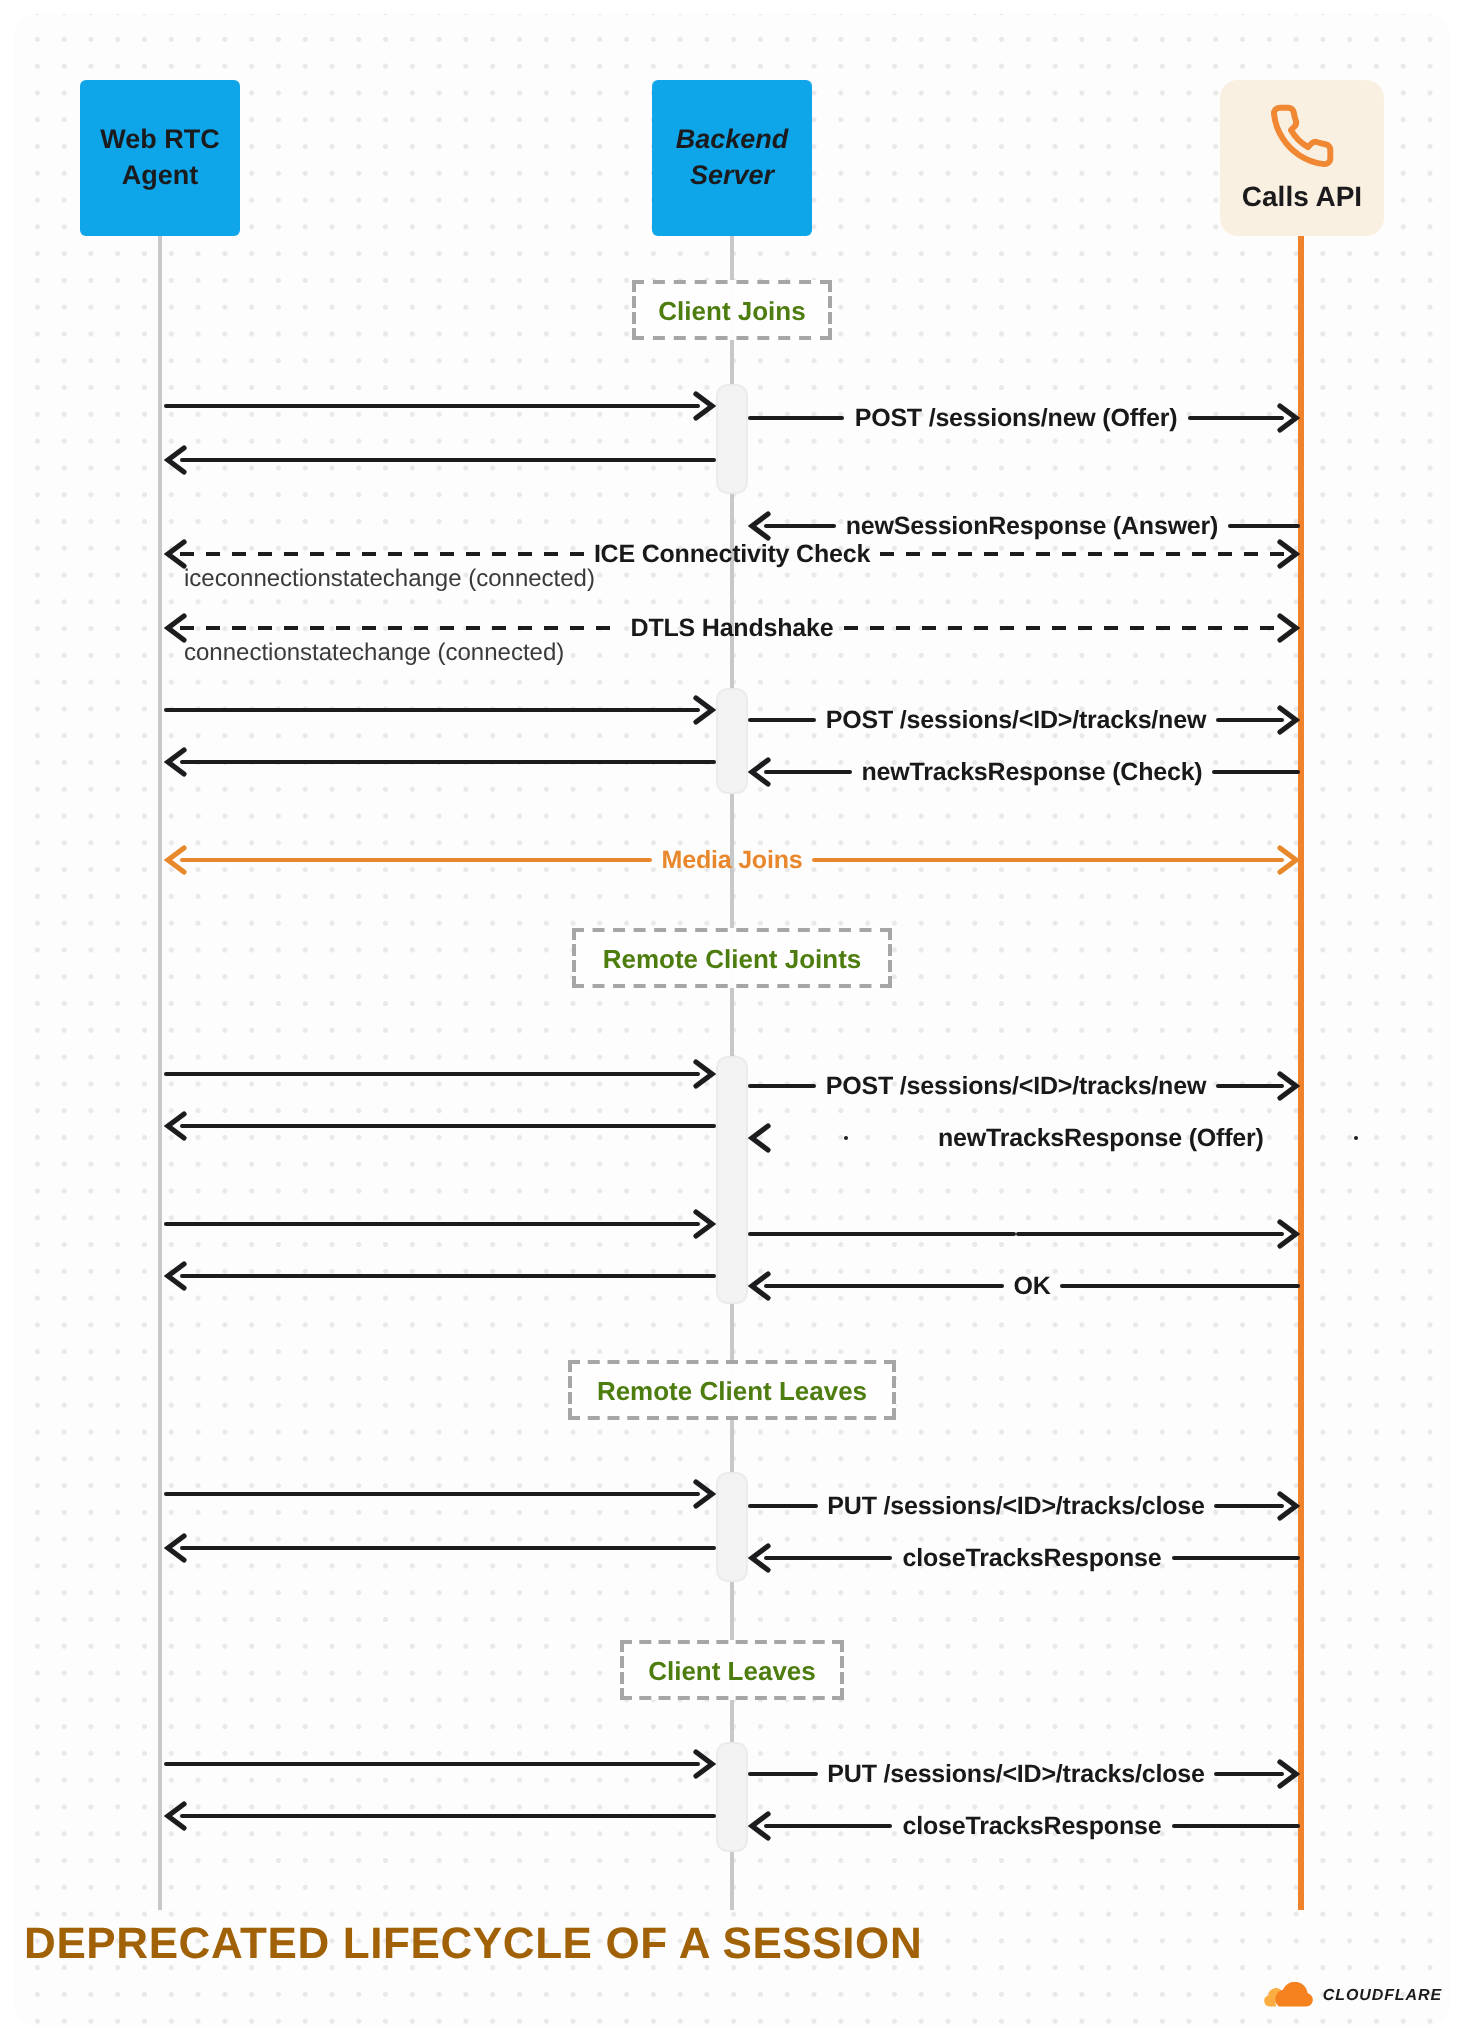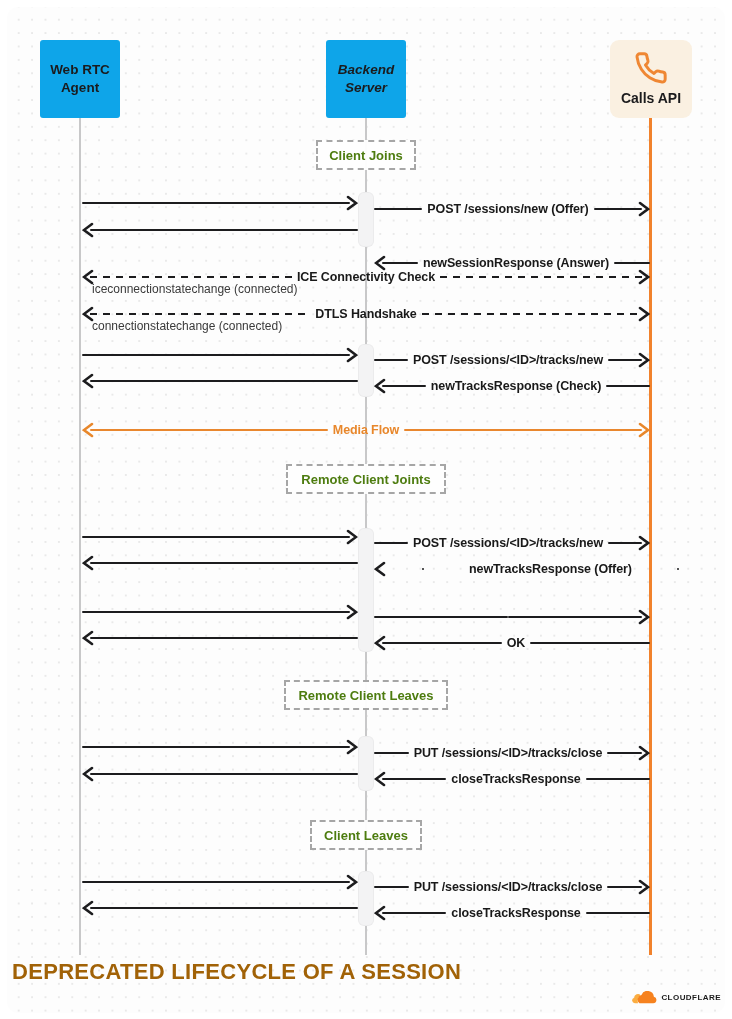--- a/index.html
+++ b/index.html
@@ -22,21 +22,21 @@
   .shaft{flex:1 1 0;min-width:2px;height:2.5px;border-radius:2px;background:#1C1C1E;}
   .shaft.dashed{background:repeating-linear-gradient(90deg,#1C1C1E 0 7px,transparent 7px 13px);border-radius:0;}
   .shaft.orange{background:#E9872E;height:2.8px;}
   .mlabel{white-space:nowrap;font-weight:700;font-size:12.5px;letter-spacing:-0.1px;color:#191919;padding:0 5px;}
   .mlabel.orange{color:#E8872B;}
   .chev{flex:0 0 auto;display:block;}
   .chev.r{margin-left:-4px;}
   .chev.l{margin-right:-4px;}
   .sublabel{position:absolute;font-size:12px;font-weight:400;color:#3A3A3A;white-space:nowrap;}
   #footer-title{position:absolute;left:12px;top:959px;font-weight:700;font-size:22px;letter-spacing:0.3px;color:#a16207;}
-  #brand{position:absolute;right:11px;top:991px;display:flex;align-items:center;gap:3px;}
+  #brand{position:absolute;right:11px;top:991px;display:flex;align-items:center;gap:3px;font-style:italic;}
   #brand .brand-text{font-size:8px;font-weight:800;letter-spacing:0.45px;color:#1B1B1B;}
 </style>
 </head>
 <body>
 
 <div id="page">
   <div id="panel"></div>
 
   <div class="lifeline" style="left:79px;"></div>
   <div class="lifeline" style="left:365px;"></div>
@@ -126,21 +126,21 @@
         <svg width="12" height="16" viewBox="0 0 12 16" class="chev l">
           <path d="M10 2 L2 8 L10 14" fill="none" stroke="#1C1C1E" stroke-width="2.6" stroke-linecap="round"></path>
         </svg>
         <div class="shaft"></div>
       </div>
       <div class="msgrow" style="left: 82px; width: 568px; top: 422px;">
         <svg width="12" height="16" viewBox="0 0 12 16" class="chev l">
           <path d="M10 2 L2 8 L10 14" fill="none" stroke="#E8872B" stroke-width="2.6" stroke-linecap="round"></path>
         </svg>
         <div class="shaft orange"></div>
-        <span class="mlabel orange">Media Flow</span>
+        <span class="mlabel orange">Media Joins</span>
         <div class="shaft orange"></div>
         <svg width="12" height="16" viewBox="0 0 12 16" class="chev r">
           <path d="M2 2 L10 8 L2 14" fill="none" stroke="#E8872B" stroke-width="2.6" stroke-linecap="round"></path>
         </svg>
       </div>
       <div class="msgrow" style="left: 82px; width: 276px; top: 529px;">
         <div class="shaft"></div>
         <svg width="12" height="16" viewBox="0 0 12 16" class="chev r">
           <path d="M2 2 L10 8 L2 14" fill="none" stroke="#1C1C1E" stroke-width="2.6" stroke-linecap="round"></path>
         </svg>

